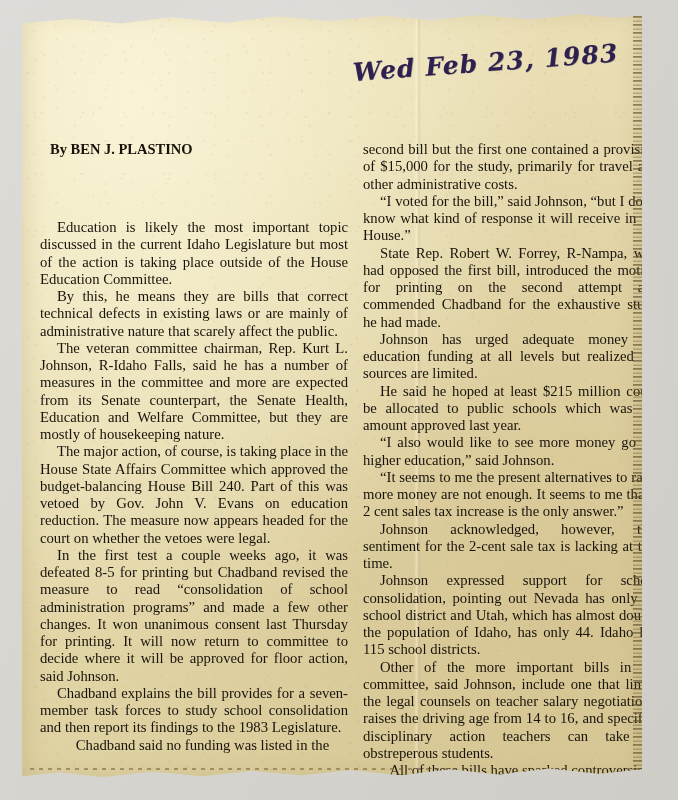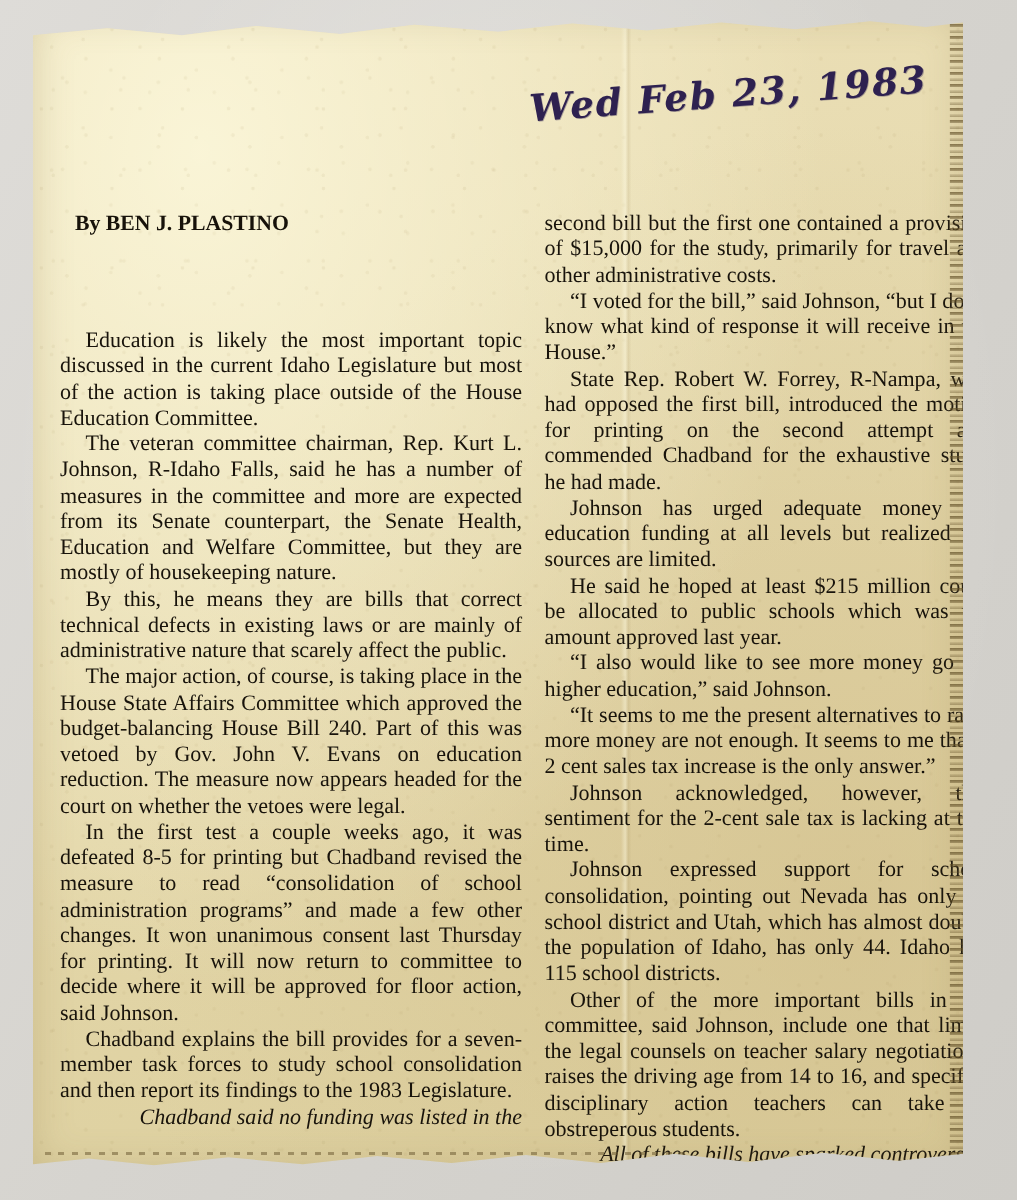--- a/index.html
+++ b/index.html
@@ -198,21 +198,21 @@
     left: 341px;
     width: 296px;
     top: 133px;
   }
   .column p {
     margin: 0;
     text-indent: 17px;
   }
   
   .column p.cont { text-indent: 0; }
-  .column p:last-child { text-align: right; font-style: italic; }
+  .column p:last-child { text-align: center; }
 
   
   #ink-softener {
     position: absolute;
     inset: 0;
     pointer-events: none;
     box-shadow: inset 0 0 26px rgba(150,128,80,0.30);
   }
 </style>
 </head>
@@ -227,22 +227,22 @@
 
 
   <div id="date-annotation">Wed Feb 23, 1983</div>
 
   <div id="byline">
     <span class="by-line">By BEN J. PLASTINO</span>
   </div>
 
   <div class="column" id="column-left">
       <p>Education is likely the most important topic discussed in the current Idaho Legislature but most of the action is taking place outside of the House Education Committee.</p>
+      <p>By this, he means they are bills that correct technical defects in existing laws or are mainly of administrative nature that scarely affect the public.</p>
       <p>The veteran committee chairman, Rep. Kurt L. Johnson, R-Idaho Falls, said he has a number of measures in the committee and more are expected from its Senate counterpart, the Senate Health, Education and Welfare Committee, but they are mostly of housekeeping nature.</p>
-      <p>By this, he means they are bills that correct technical defects in existing laws or are mainly of administrative nature that scarely affect the public.</p>
       <p>The major action, of course, is taking place in the House State Affairs Committee which approved the budget-balancing House Bill 240. Part of this was vetoed by Gov. John V. Evans on education reduction. The measure now appears headed for the court on whether the vetoes were legal.</p>
       <p>In the first test a couple weeks ago, it was defeated 8-5 for printing but Chadband revised the measure to read “consolidation of school administration programs” and made a few other changes. It won unanimous consent last Thursday for printing. It will now return to committee to decide where it will be approved for floor action, said Johnson.</p>
       <p>Chadband explains the bill provides for a seven-member task forces to study school consolidation and then report its findings to the 1983 Legislature.</p>
       <p>Chadband said no funding was listed in the</p>
     </div>
   <div class="column" id="column-right">
       <p class="cont">second bill but the first one contained a provision of $15,000 for the study, primarily for travel and other administrative costs.</p>
       <p>“I voted for the bill,” said Johnson, “but I don’t know what kind of response it will receive in the House.”</p>
       <p>State Rep. Robert W. Forrey, R-Nampa, who had opposed the first bill, introduced the motion for printing on the second attempt and commended Chadband for the exhaustive study he had made.</p>
       <p>Johnson has urged adequate money for education funding at all levels but realized the sources are limited.</p>

